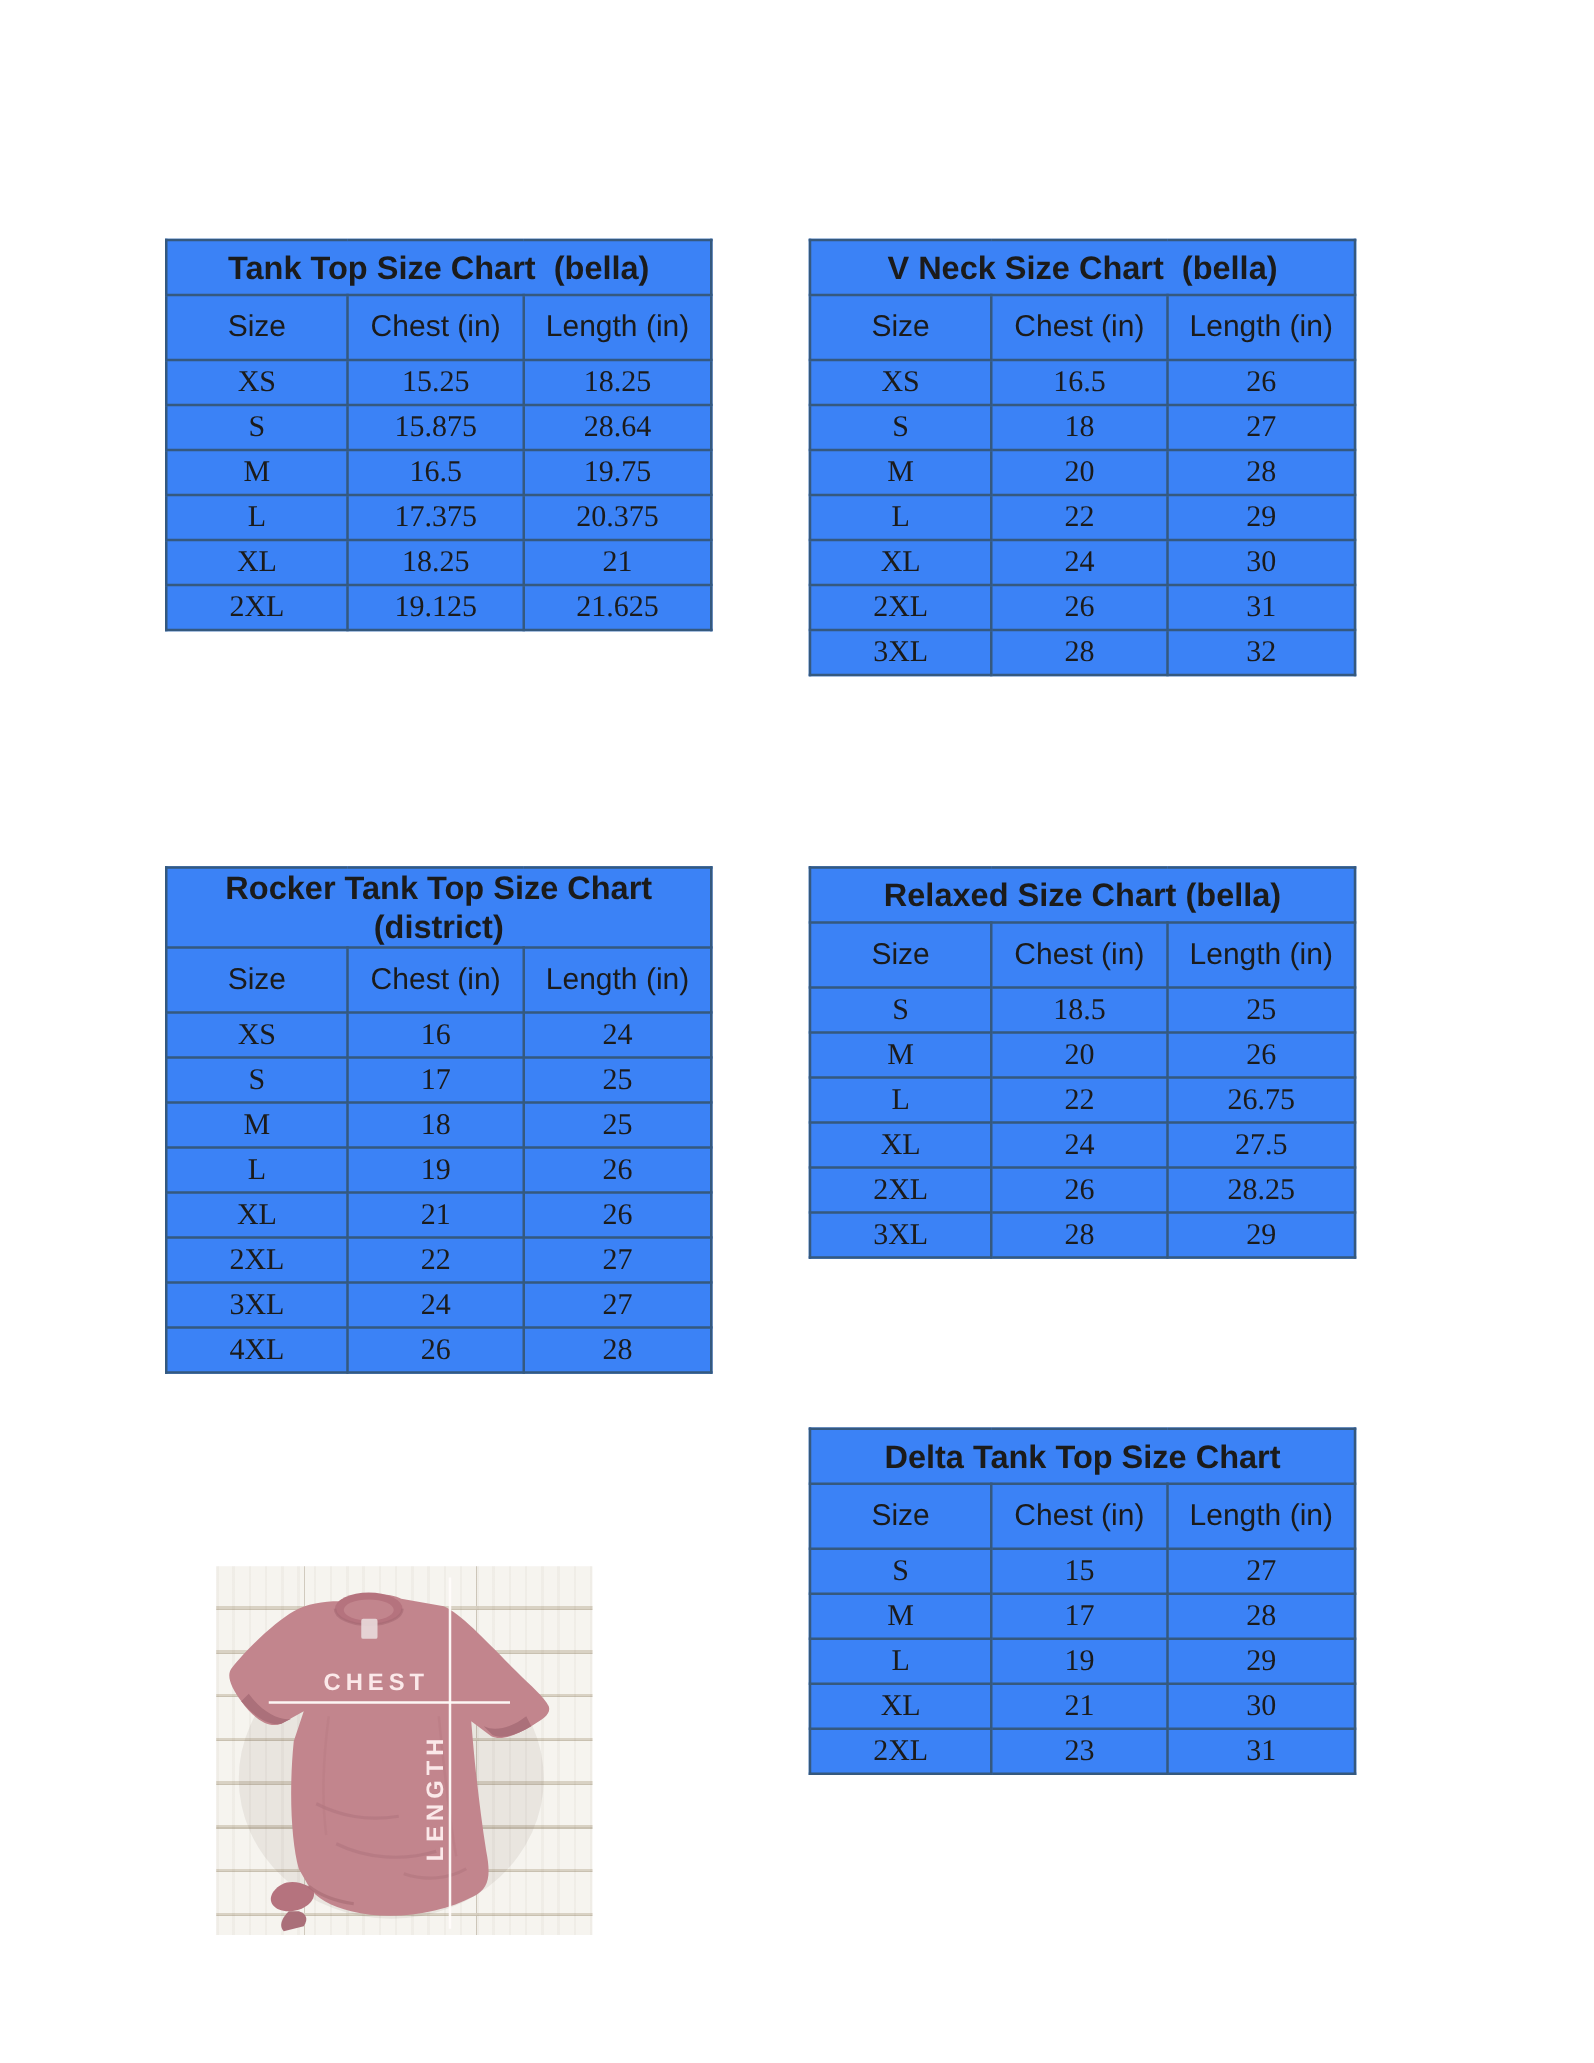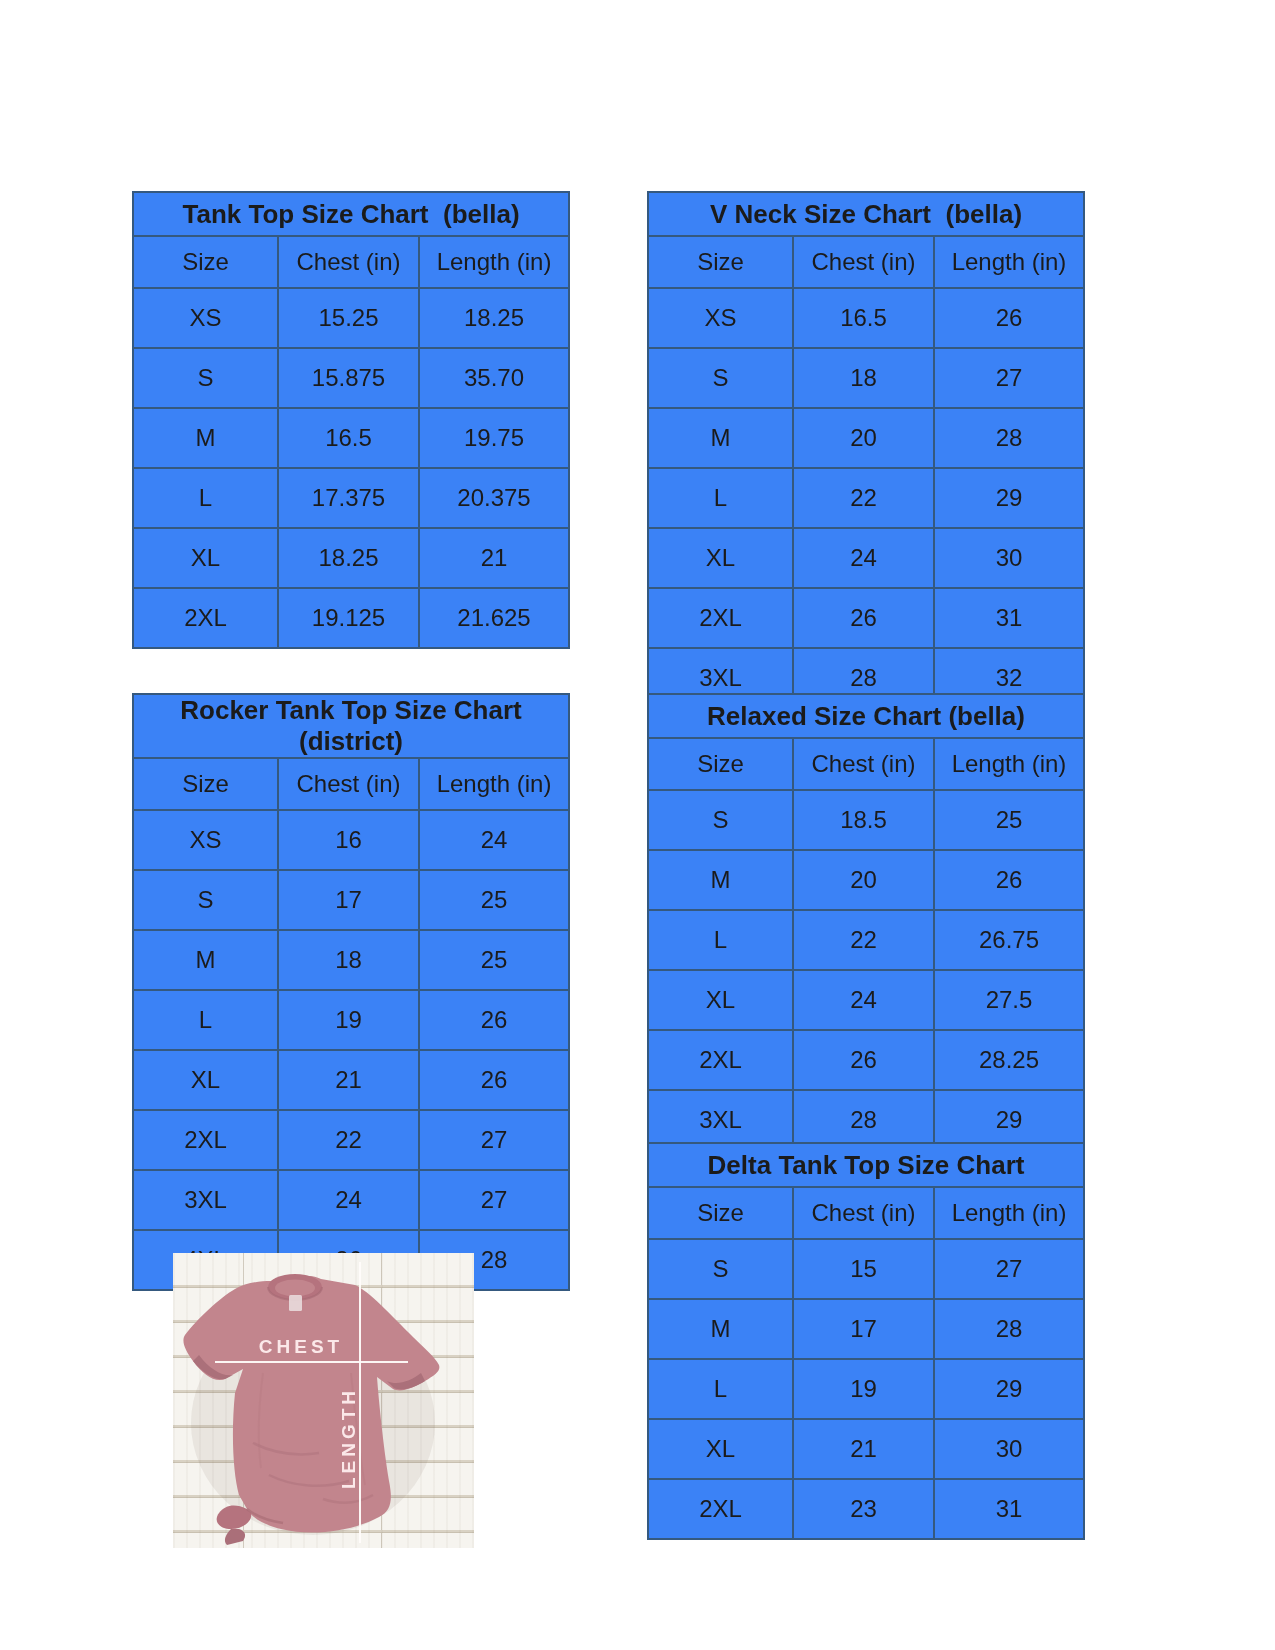--- a/index.html
+++ b/index.html
@@ -26,21 +26,21 @@
     font-size: 24px;
     padding: 0;
   }
   tr.title-row { height: 44px; }
   tr.title-row td {
     font-weight: bold;
     font-size: 26px;
     white-space: pre-wrap;
   }
   tr.head-row { height: 52px; }
-  tr.data-row { height: 60px; }
+  tr.data-row { height: 36px; font-family: Liberation Serif, serif; }
 
   col.c1 { width: 145px; }
   col.c2 { width: 141px; }
   col.c3 { width: 150px; }
 
   #tbl-tank    { left: 132px; top: 191px; }
   #tbl-vneck   { left: 647px; top: 191px; }
   #tbl-rocker  { left: 132px; top: 693px; }
   #tbl-relaxed { left: 647px; top: 693px; }
   #tbl-delta   { left: 647px; top: 1142px; }
@@ -97,21 +97,21 @@
       <td>Length (in)</td>
     </tr>
     <tr class="data-row">
       <td>XS</td>
       <td>15.25</td>
       <td>18.25</td>
     </tr>
     <tr class="data-row">
       <td>S</td>
       <td>15.875</td>
-      <td>35.70</td>
+      <td>28.64</td>
     </tr>
     <tr class="data-row">
       <td>M</td>
       <td>16.5</td>
       <td>19.75</td>
     </tr>
     <tr class="data-row">
       <td>L</td>
       <td>17.375</td>
       <td>20.375</td>

